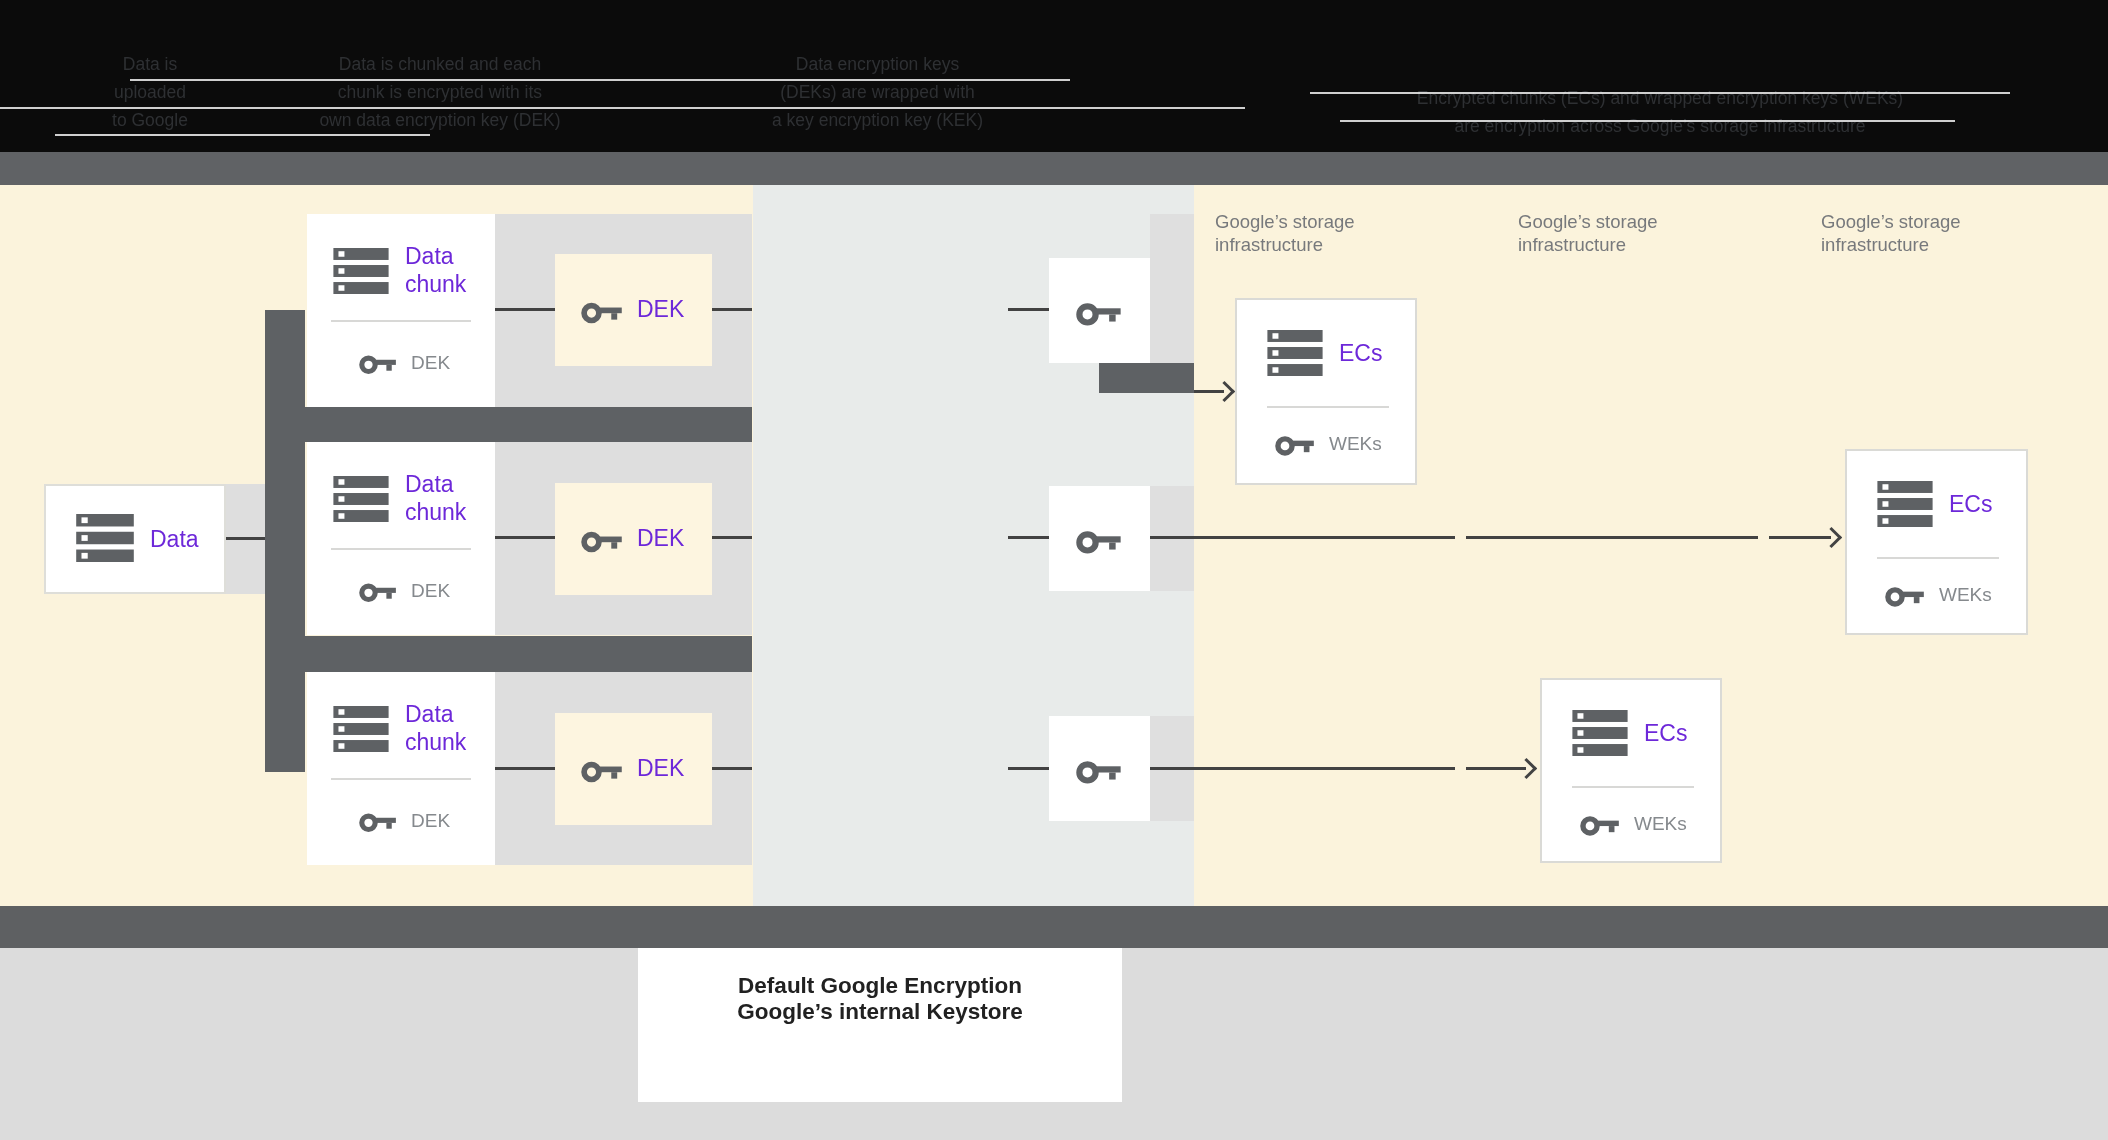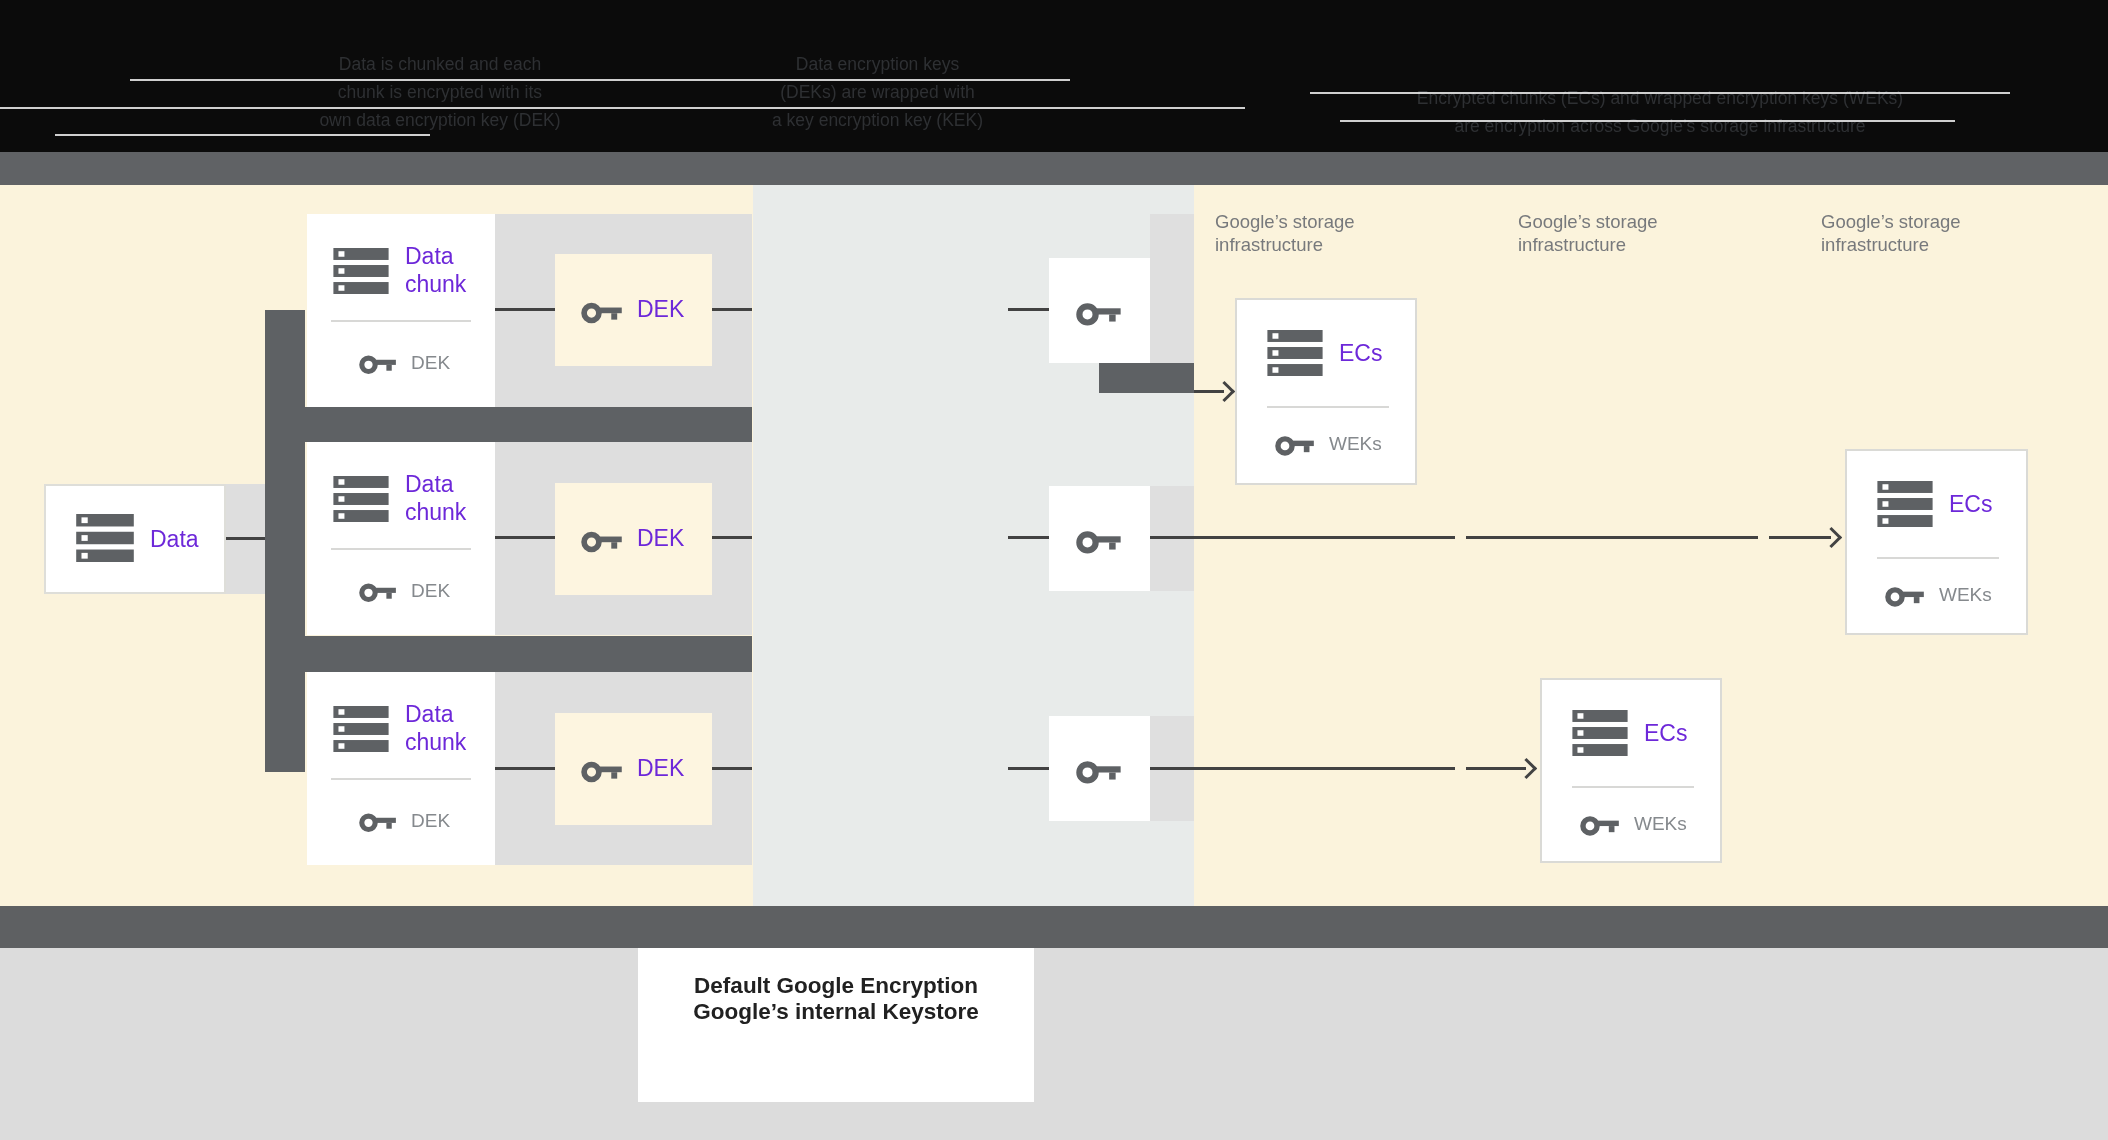--- a/index.html
+++ b/index.html
@@ -38,36 +38,41 @@
   .title-sm{color:#85898d;font-size:19px;}
   .divider{height:2px;background:#d8d8d6;}
   .infra{color:#77797c;font-size:18.5px;line-height:23px;}
 
   .arrowhead{position:absolute;width:15px;height:15px;border-top:3px solid #424242;border-right:3px solid #424242;
              transform:rotate(45deg);box-sizing:border-box;}
 
   .ecsbox{background:#ffffff;border:2px solid #dadad6;box-sizing:border-box;}
   .kekbox{left:793px;top:492px;width:175px;height:108px;background:#e4f1e9;border:2px solid #d3d6d3;box-sizing:border-box;}
 
-  .caption{left:638px;top:948px;width:396px;height:154px;background:#ffffff;text-align:center;color:#212121;}
+  .caption{left:638px;top:948px;width:484px;height:154px;background:#ffffff;text-align:center;color:#212121;}
   .cap-b{font-weight:bold;font-size:22.5px;}
   .cap-r{font-size:22.5px;}
 
   .st-icon-lg{width:58px;height:48px;}
   .st-icon-md{width:56px;height:46px;}
   .key-lg{width:46px;height:34px;}
   .key-md{width:42px;height:32px;}
   .key-sm{width:38px;height:28px;}
 </style>
 </head>
 <body>
 
 <div class="canvas">
 
   <div class="abs hdr">
+    <div class="hcol" style="left:55px;width:190px;">
+      <div>Data is</div>
+      <div>uploaded</div>
+      <div>to Google</div>
+    </div>
     <div class="hcol" style="left:725px;width:305px;">
       <div>Data encryption keys</div>
       <div>(DEKs) are wrapped with</div>
       <div>a key encryption key (KEK)</div>
     </div>
     <div class="hcol" style="left:275px;width:330px;">
       <div>Data is chunked and each</div>
       <div>chunk is encrypted with its</div>
       <div>own data encryption key (DEK)</div>
     </div>

